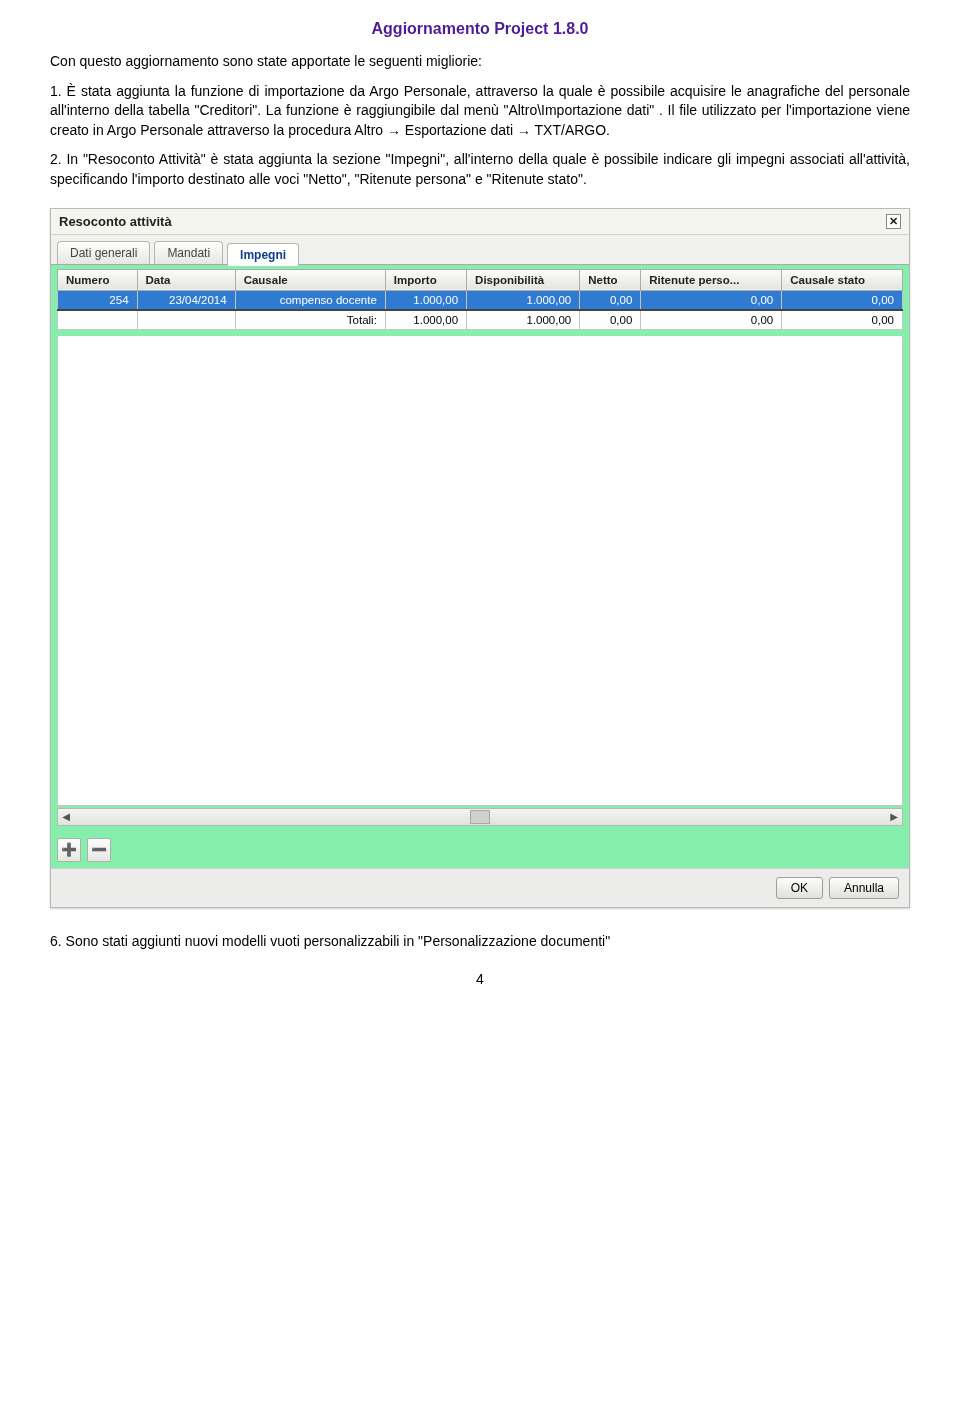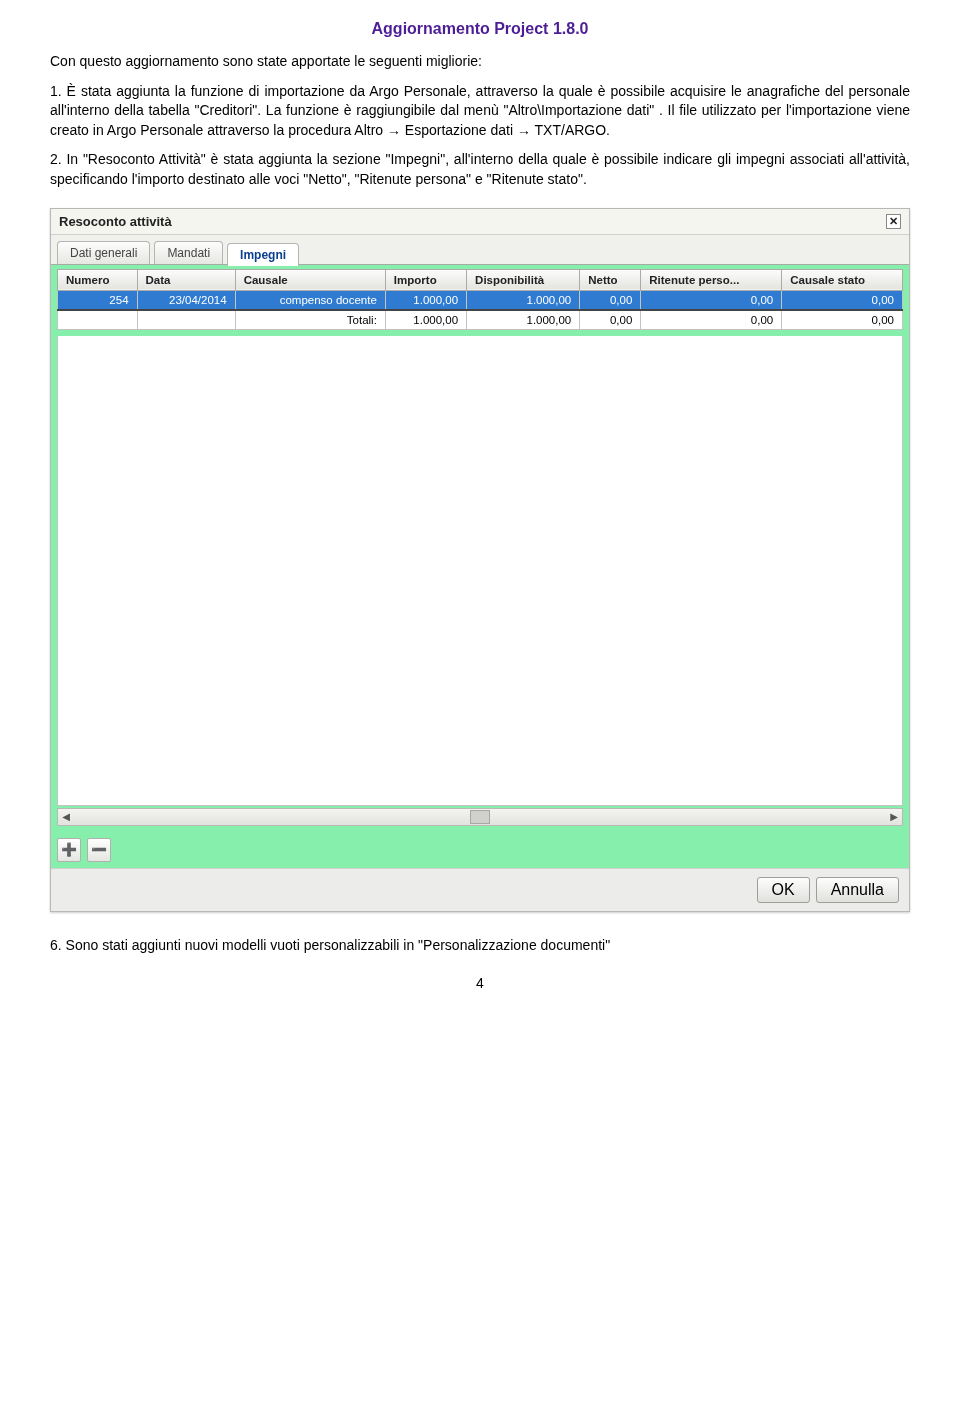--- a/index.html
+++ b/index.html
@@ -150,21 +150,21 @@
     padding:8px 10px;
     background:#ececea;
     border-top:1px solid #cfcfcb;
   }
   .btn {
     padding:3px 14px;
     border:1px solid #9d9d99;
     background: linear-gradient(#fdfdfd,#e0e0dc);
     border-radius:3px;
     cursor:pointer;
-    font-size:16px;
+    font-size:12px;
   }
   .page-num {
     text-align:center;
     font-size:14px;
     margin-top:20px;
   }
 </style>
 </head>
 <body>
 

